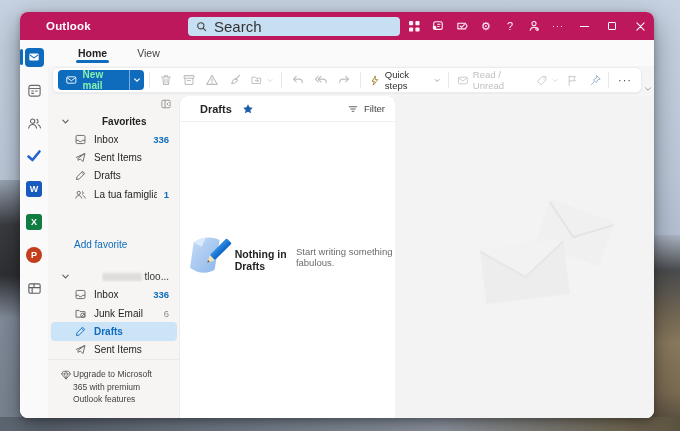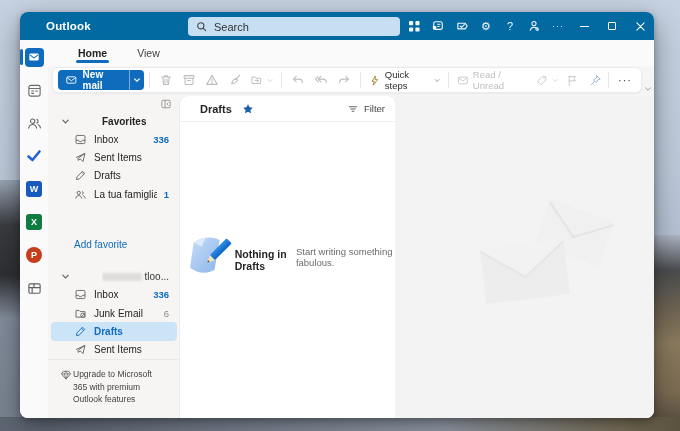--- a/index.html
+++ b/index.html
@@ -5,25 +5,25 @@
   * { margin:0; padding:0; box-sizing:border-box; }
   html,body { width:680px; height:431px; font-family:"Liberation Sans", sans-serif; overflow:hidden; }
   body { position:relative; background:linear-gradient(180deg,#c6d1e1 0%,#bcc8d9 40%,#b4c0d2 55%,#97a2b2 62%,#555a62 72%,#67707e 84%,#76808e 100%); }
   .wall-left { position:absolute; left:0; top:180px; bottom:0; width:22px; background:linear-gradient(180deg,#9aa6b6 0%,#3a3c40 18%,#2e3034 38%,#828c9b 55%,#78828f 100%); }
   .wall-right { position:absolute; right:0; top:235px; bottom:0; width:28px; background:linear-gradient(180deg,#aab4c2 0%,#4a4c4e 18%,#6e6452 38%,#8a7a5e 55%,#7b6b52 80%,#4e473c 100%); }
   .wall-bottom { position:absolute; left:0; right:0; bottom:0; height:14px; background:linear-gradient(90deg,#5d6672 0%,#7e8897 35%,#9aa3b0 65%,#7e735c 92%,#5a523f 100%); }
 
   .window { position:absolute; left:20px; top:12px; width:634px; height:406px; border-radius:8px; overflow:hidden; background:#f5f5f5; box-shadow:0 10px 28px rgba(0,0,0,.38), 0 2px 6px rgba(0,0,0,.25); }
 
   
-  .titlebar { position:relative; height:28px; background:#0369a1; display:flex; align-items:center; color:#fff; }
+  .titlebar { position:relative; height:28px; background:#be185d; display:flex; align-items:center; color:#fff; }
   .app-title { font-size:11.5px; font-weight:bold; margin-left:26px; letter-spacing:.2px; }
   .search-pill { position:absolute; left:168px; top:5px; width:212px; height:19px; background:#c7dff2; border-radius:4px; display:flex; align-items:center; gap:7px; padding:0 8px; color:#2b2b2b; }
   .search-pill svg { flex:0 0 auto; }
-  .search-text { font-size:11px; color:#333; }
+  .search-text { font-size:15px; color:#333; }
   .tb-icons { margin-left:auto; display:flex; align-items:center; }
   .tb-btn { width:24px; height:28px; display:flex; align-items:center; justify-content:center; color:#fff; opacity:.95; }
   .tb-btn.glyph { font-size:11px; line-height:1; }
   .win-controls { display:flex; }
   .win-btn { width:28px; height:28px; display:flex; align-items:center; justify-content:center; }
   .min-bar { width:9px; height:1px; background:#fff; }
   .max-box { width:8px; height:8px; border:1px solid #fff; border-radius:1px; }
 
   
   .body-row { display:flex; height:378px; }
@@ -38,21 +38,21 @@
 
   
   .tabrow { height:26px; background:#fafafa; display:flex; align-items:flex-end; padding-left:28px; gap:26px; }
   .tab { position:relative; font-size:10.5px; color:#424242; padding:5px 2px 7px; }
   .tab.active { font-weight:bold; color:#242424; }
   .tab.active::after { content:""; position:absolute; left:0; right:0; bottom:3px; height:3px; border-radius:2px; background:#0f6cbd; }
 
   
   .toolbar-strip { position:relative; height:30px; background:#f5f5f5; }
   .toolbar-card { position:absolute; left:4px; right:12px; top:1px; height:26px; background:#fff; border:1px solid #ececec; border-radius:6px; box-shadow:0 1px 2px rgba(0,0,0,.05); display:flex; align-items:center; padding:0 5px; gap:1px; }
-  .newmail { display:flex; height:20px; border-radius:4px; overflow:hidden; background:#0f6cbd; color:#ffffff; }
+  .newmail { display:flex; height:20px; border-radius:4px; overflow:hidden; background:#0f6cbd; color:#86efac; }
   .newmail-main { display:flex; align-items:center; gap:6px; padding:0 8px; font-size:10px; font-weight:bold; }
   .newmail-split { width:17px; display:flex; align-items:center; justify-content:center; border-left:1px solid rgba(255,255,255,.45); }
   .tbtn { height:14px; min-width:22px; border-radius:4px; display:flex; align-items:center; justify-content:center; gap:4px; padding:0 3px; }
   .tbtn svg { display:block; }
   .tdiv { width:1px; height:16px; background:#e8e8e8; margin:0 4px; flex:0 0 auto; }
   .qs-label { font-size:9.5px; color:#2e2e2e; }
   .ru-label { font-size:9.5px; color:#c0c0c0; }
   .more-dots { margin-left:auto; font-size:11px; color:#424242; letter-spacing:1px; }
   .ribbon-collapse { position:absolute; right:2px; bottom:-1px; color:#9a9a9a; }
 

